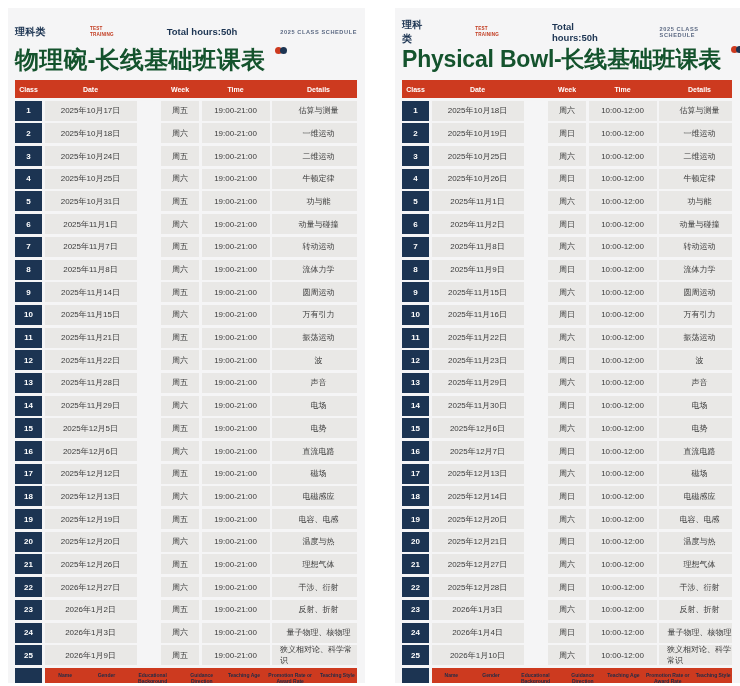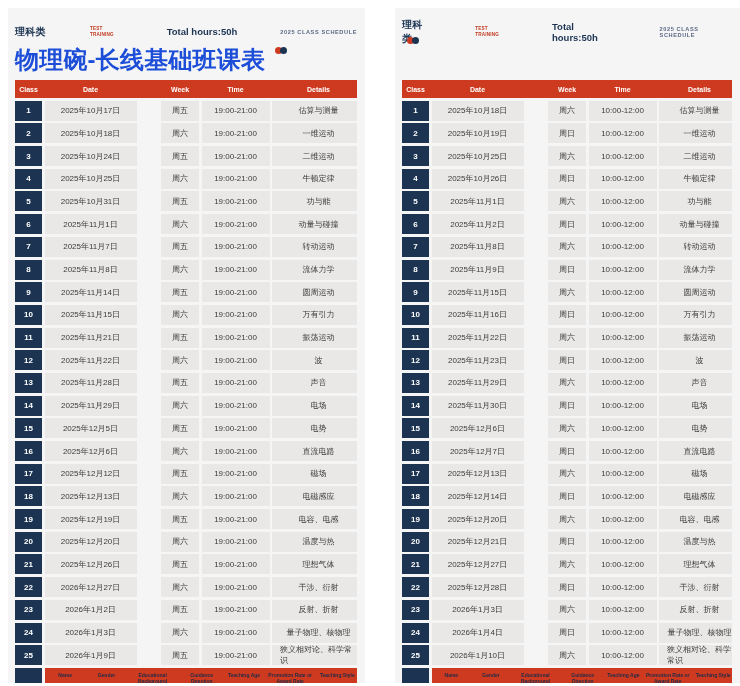--- a/index.html
+++ b/index.html
@@ -17,21 +17,21 @@
   .p-head{display:flex;align-items:center;margin:16px 8px 0 7px;height:15px;gap:41px;}
   .logo{font-size:10px;font-weight:800;color:#1c3452;letter-spacing:0.3px;}
   .logo-sub{display:flex;flex-direction:column;margin-left:3px;font-size:4.6px;font-weight:700;
     color:#c23a1e;line-height:1.15;letter-spacing:0.2px;}
   .hours{margin-left:12px;font-size:9.5px;font-weight:800;color:#1c3452;}
   .hours .val{}
   .sched{margin-left:auto;font-size:5.6px;color:#5a6882;letter-spacing:0.6px;font-weight:600;}
 
   
   .title-row{margin:5px 6px 5px 7px;white-space:nowrap;height:31px;}
-  .title{display:inline;font-size:24px;font-weight:800;color:#1d4ed8;letter-spacing:0.2px;}
+  .title{display:inline;font-size:24px;font-weight:800;color:#14532d;letter-spacing:0.2px;}
   .panel.right .title{font-size:23px;letter-spacing:-0.2px;}
   .dots{display:inline-block;transform:translateY(-14px);margin-left:5px;}
   .dot{display:inline-block;width:7px;height:7px;border-radius:50%;}
   .dot.red{background:#cd3a1f;}
   .dot.navy{background:#1c3452;margin-left:-2px;}
 
   
   .tbl{margin:0 8px 0 7px;}
   .thead{display:flex;height:18px;background:#cd3a1f;align-items:center;}
   .thead .c{color:#ffffff;font-weight:700;font-size:7px;text-align:center;}
@@ -286,20 +286,21 @@
       <span class="logo-sub">
         <span>TEST</span>
         <span>TRAINING</span>
       </span>
       <span class="hours">
         <span>Total hours:</span><span class="val">50h</span>
       </span>
       <span class="sched">2025 CLASS SCHEDULE</span>
     </div>
     <div class="title-row">
+      <span class="title">Physical Bowl-长线基础班课表</span>
       <span class="dots"><span class="dot red"></span><span class="dot navy"></span></span>
     </div>
     <div class="tbl">
       <div class="thead">
           <div class="c w0">Class</div>
           <div class="c w1">Date</div>
           <div class="c w2">Week</div>
           <div class="c w3">Time</div>
           <div class="c w4">Details</div>
         </div>

